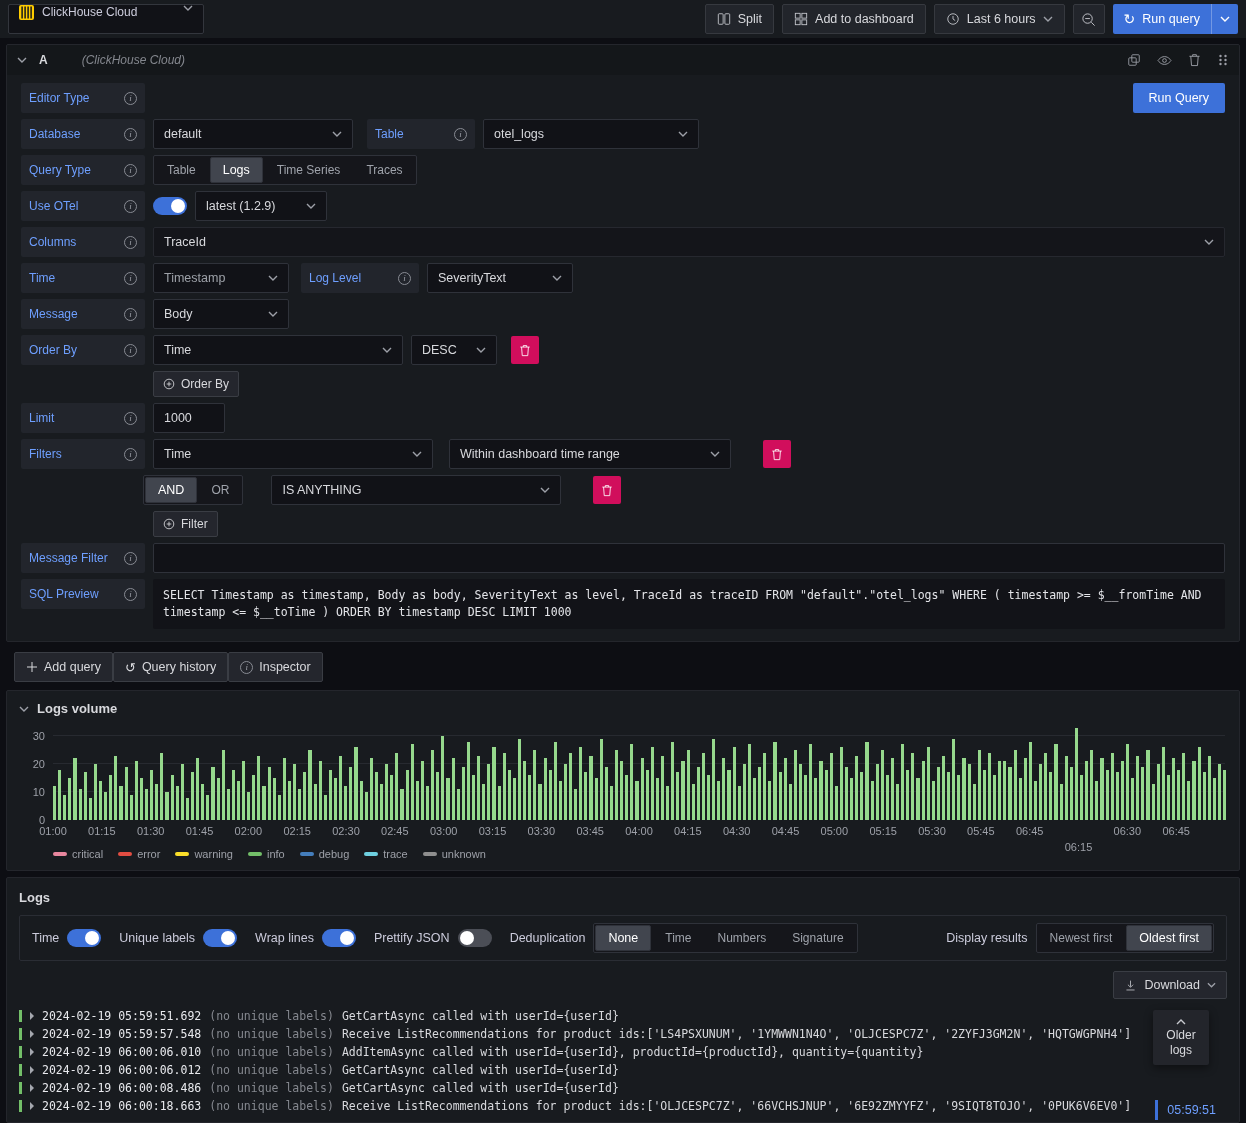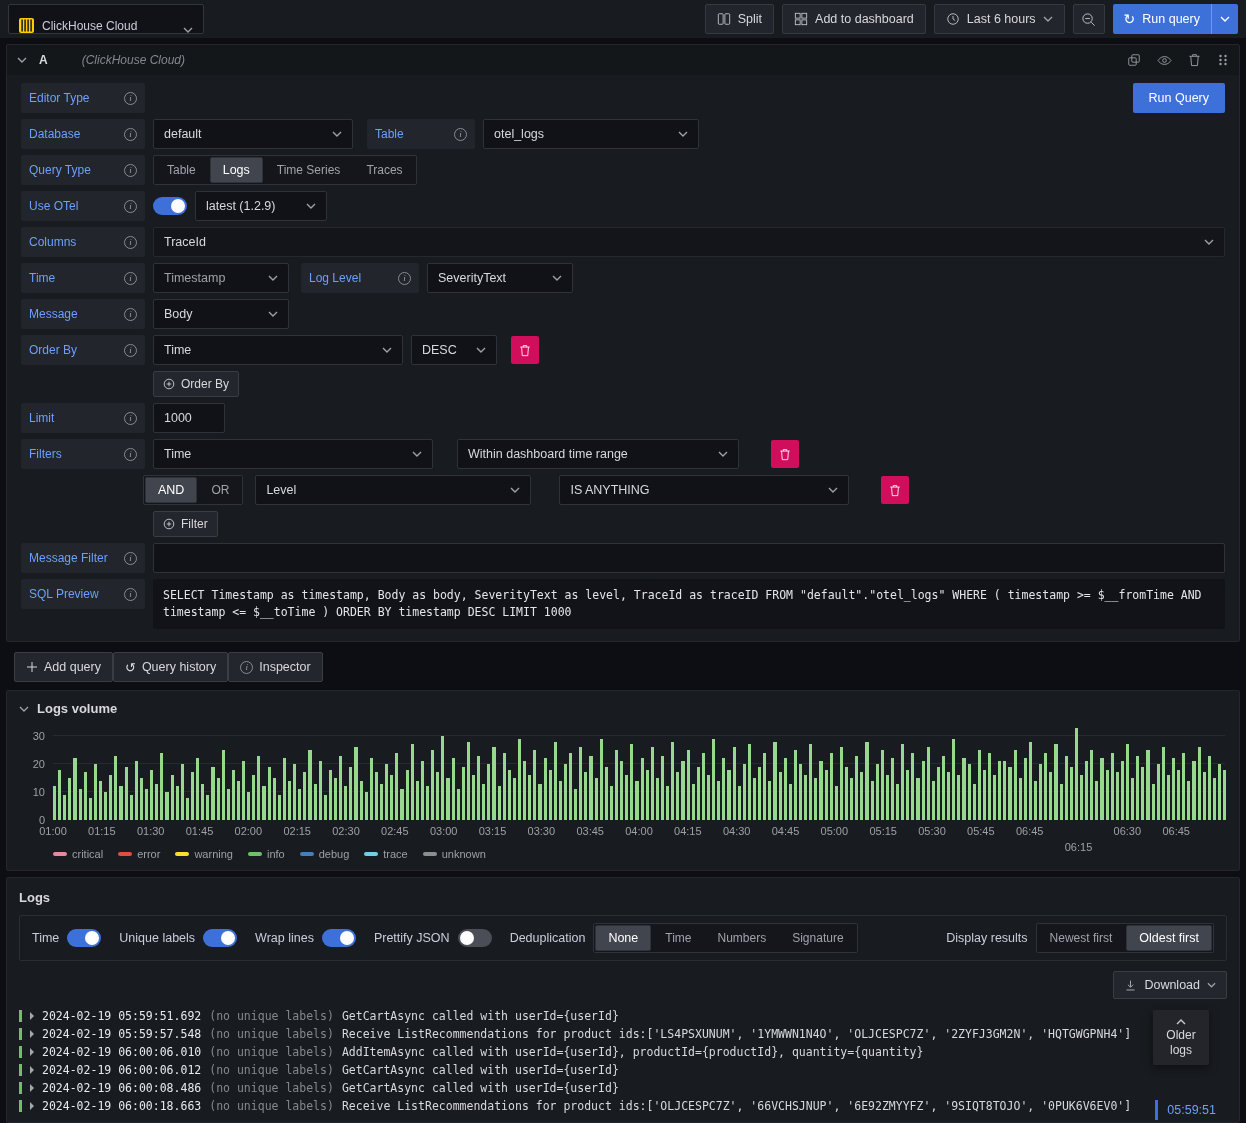--- a/index.html
+++ b/index.html
@@ -6,21 +6,21 @@
 html,body{width:1246px;height:1123px;overflow:hidden;background:#0d0e13;
   font-family:"Liberation Sans",sans-serif;font-size:12px;color:#ccccdc}
 button{font-family:inherit;font-size:12px;cursor:pointer;background:none;border:none;color:inherit}
 svg{display:block}
 .icon{display:inline-flex;align-items:center;justify-content:center;flex:0 0 auto}
 .app{display:flex;flex-direction:column;height:100%}
 
 
 .toolbar{flex:0 0 38px;display:flex;align-items:center;justify-content:space-between;
   background:#181b1f;padding:0 8px}
-.ds-picker{display:flex;align-items:flex-end;gap:8px;height:30px;width:196px;padding:0 10px;
+.ds-picker{display:flex;align-items:flex-start;gap:8px;height:30px;width:196px;padding:0 10px;
   background:#111217;border:1px solid #33363d;border-radius:2px;cursor:pointer}
 .ds-picker .caret-ic{margin-left:auto}
 .tb-right{display:flex;align-items:center;gap:8px}
 .tb-btn{display:flex;align-items:center;gap:7px;height:30px;padding:0 11px;background:#22252b;
   border:1px solid #36393f;border-radius:2px;color:#d8d9dd;font-size:12.5px}
 .icon-btn{width:32px;justify-content:center;padding:0}
 .btn-blue{display:flex;align-items:stretch;height:30px;border-radius:2px;overflow:hidden;background:#3d71d9;color:#fff}
 .btn-blue .main{display:flex;align-items:center;gap:7px;padding:0 11px;color:#fff;font-size:12.5px}
 .btn-blue .caret{display:flex;align-items:center;padding:0 8px;border-left:1px solid rgba(255,255,255,.28)}
 .sync-glyph{font-size:14px;line-height:1;color:#fff}
@@ -403,47 +403,39 @@
             <span class="iic">i</span>
         </div>
         <div class="sel" style="width:280px">
           <span class="val">Time</span>
           <span class="icon">
               <svg width="10" height="6" viewBox="0 0 10 6">
                 <path d="M1 1l4 4 4-4" stroke="#9da0a8" fill="none" stroke-width="1.4"></path>
               </svg>
             </span>
         </div>
-        <div class="sel" style="width:282px;margin-left:16px">
+        <div class="sel" style="width:282px;margin-left:8px">
           <span class="val">Within dashboard time range</span>
           <span class="icon">
               <svg width="10" height="6" viewBox="0 0 10 6">
                 <path d="M1 1l4 4 4-4" stroke="#9da0a8" fill="none" stroke-width="1.4"></path>
               </svg>
             </span>
         </div>
         <button class="del" style="margin-left:24px">
           <svg width="12" height="13" viewBox="0 0 14 15" fill="none" stroke="#fff">
               <path d="M1.5 3.5h11M5 3.5V1.8h4v1.7M3 3.5l.8 10h6.4l.8-10"></path>
             </svg>
         </button>
       </div>
 
       <div class="frow" style="margin-left:122px">
         <div class="radio">
           <span class="opt sel">AND</span>
           <span class="opt">OR</span>
-        </div>
-        <div class="sel" style="width:276px;margin-left:4px">
-          <span class="val">Level</span>
-          <span class="icon">
-              <svg width="10" height="6" viewBox="0 0 10 6">
-                <path d="M1 1l4 4 4-4" stroke="#9da0a8" fill="none" stroke-width="1.4"></path>
-              </svg>
-            </span>
         </div>
         <div class="sel" style="width:290px;margin-left:20px">
           <span class="val">IS ANYTHING</span>
           <span class="icon">
               <svg width="10" height="6" viewBox="0 0 10 6">
                 <path d="M1 1l4 4 4-4" stroke="#9da0a8" fill="none" stroke-width="1.4"></path>
               </svg>
             </span>
         </div>
         <button class="del" style="margin-left:24px">

